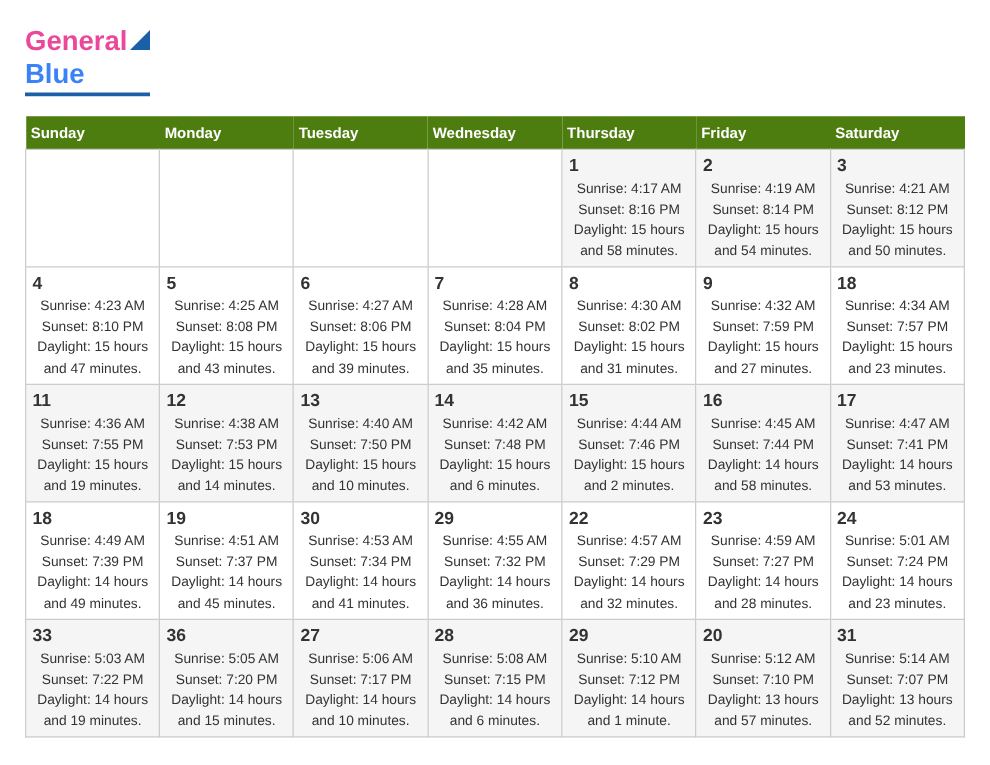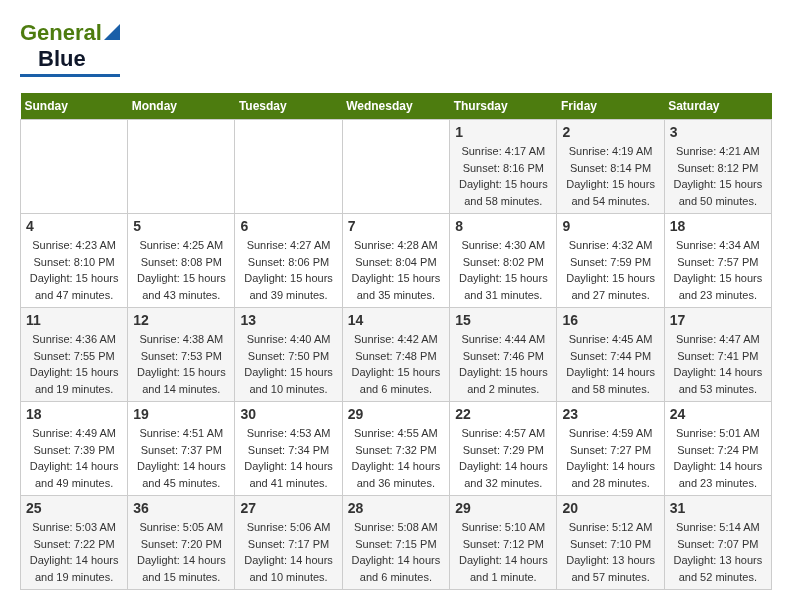--- a/index.html
+++ b/index.html
@@ -85,27 +85,27 @@
     td.empty {
       background: #fff !important;
     }
   </style>
 </head>
 <body>
 
 <div class="header">
   <div class="logo">
     <div class="logo-line">
-      <span style="font-size:22px;font-weight:bold;color:#4d7c0f;">General</span>
+      <span style="font-size:22px;font-weight:bold;color:#ec4899;">General</span>
       <svg width="16" height="16" viewBox="0 0 16 16" style="margin-left:2px;margin-top:-2px;">
         <polygon points="0,16 16,0 16,16" fill="#1a5fa8"></polygon>
       </svg>
     </div>
     <div class="logo-line">
-      <span style="font-size:22px;font-weight:bold;color:#0f172a;margin-left:18px;">Blue</span>
+      <span style="font-size:22px;font-weight:bold;color:#3b82f6;">Blue</span>
     </div>
     <div class="logo-underline"></div>
   </div>
   <div class="title-block">
     <h1></h1>
     <h2></h2>
   </div>
 </div>
 
 <table>
@@ -224,21 +224,21 @@
           <span class="day-num">23</span>
           <div class="day-info">Sunrise: 4:59 AM<br>Sunset: 7:27 PM<br>Daylight: 14 hours<br>and 28 minutes.</div>
         </td>
         <td>
           <span class="day-num">24</span>
           <div class="day-info">Sunrise: 5:01 AM<br>Sunset: 7:24 PM<br>Daylight: 14 hours<br>and 23 minutes.</div>
         </td>
       </tr>
       <tr>
         <td>
-          <span class="day-num">25</span>
+          <span class="day-num">33</span>
           <div class="day-info">Sunrise: 5:03 AM<br>Sunset: 7:22 PM<br>Daylight: 14 hours<br>and 19 minutes.</div>
         </td>
         <td>
           <span class="day-num">36</span>
           <div class="day-info">Sunrise: 5:05 AM<br>Sunset: 7:20 PM<br>Daylight: 14 hours<br>and 15 minutes.</div>
         </td>
         <td>
           <span class="day-num">27</span>
           <div class="day-info">Sunrise: 5:06 AM<br>Sunset: 7:17 PM<br>Daylight: 14 hours<br>and 10 minutes.</div>
         </td>

